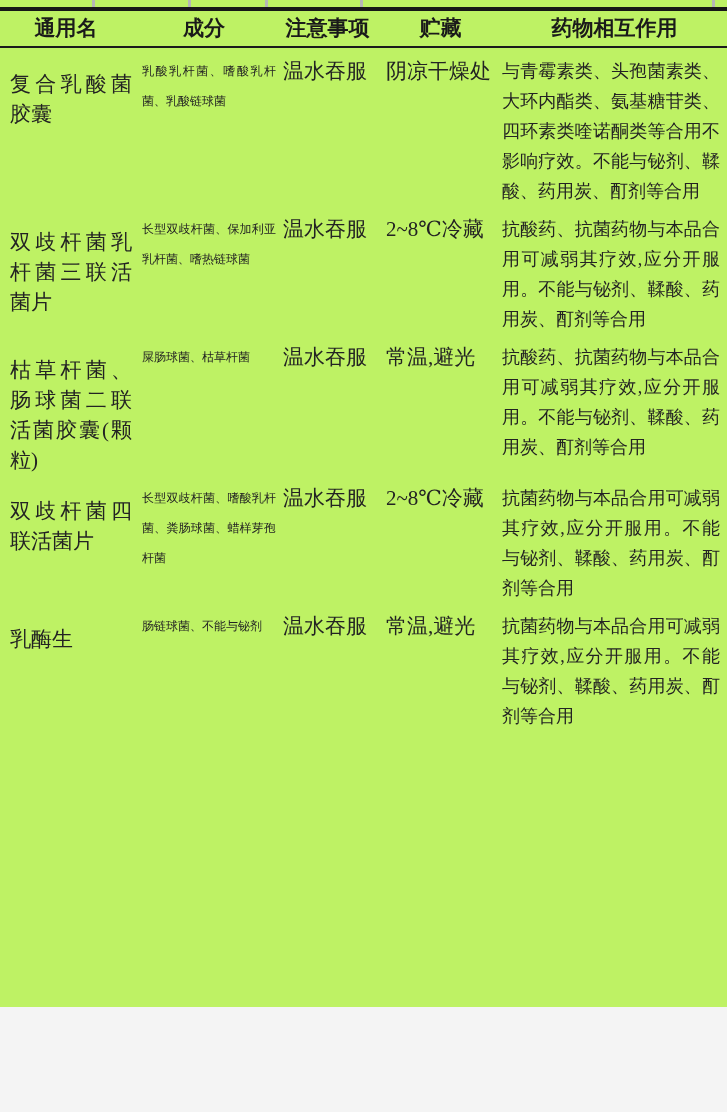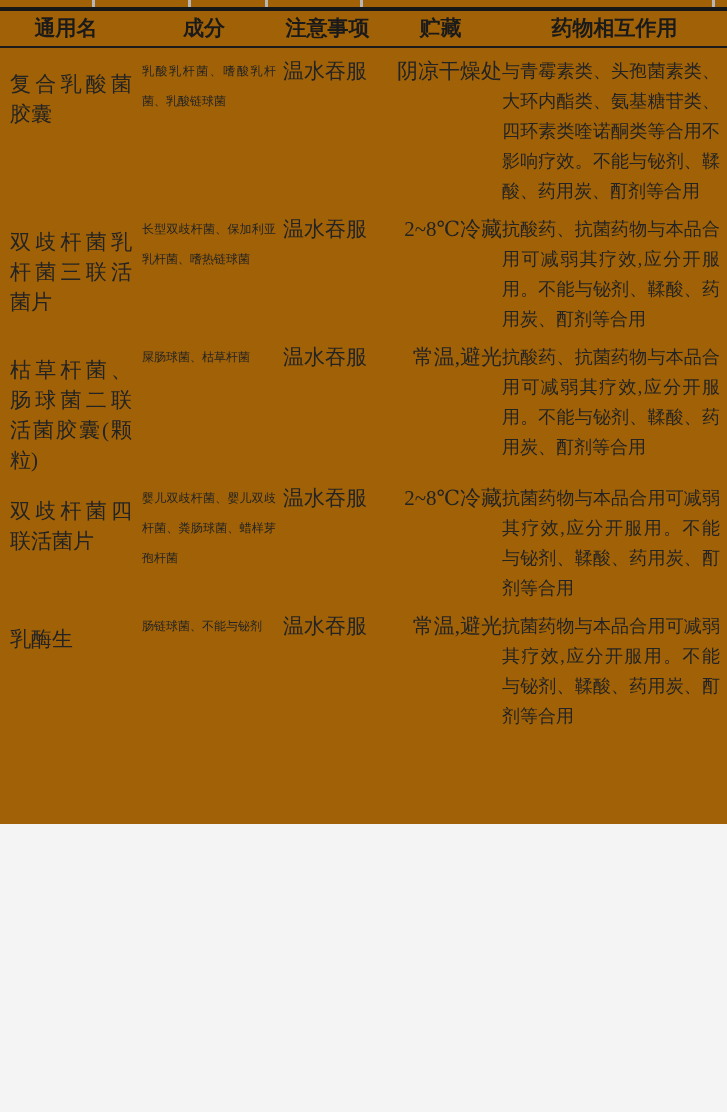--- a/index.html
+++ b/index.html
@@ -3,22 +3,22 @@
 <meta charset="utf-8">
 <style>
   html, body { margin: 0; padding: 0; }
   body {
     width: 727px; height: 1112px;
     background: #f4f4f4;
     font-family: "Liberation Serif", "DejaVu Serif", serif;
   }
   .page {
     position: relative;
-    width: 727px; height: 824px;
-    background: #a16207;
+    width: 727px; height: 1007px;
+    background: #bef264;
     color: #222;
     overflow: hidden;
   }
   .rule-top {
     position: absolute; left: 0; top: 7px;
     width: 727px; height: 4px; background: #171717;
   }
   .rule-bottom {
     position: absolute; left: 0; top: 1103px;
     width: 727px; height: 4px; background: #171717;
@@ -57,21 +57,21 @@
   td {
     vertical-align: top;
     text-align: justify;
     text-justify: inter-character;
     color: #232323;
     line-height: 30px;
   }
   td.c1 { font-size: 21px; padding: 21px 0 0 10px; }
   td.c2 { font-size: 12px; padding: 8px 0 0 10px; }
   td.c3 { font-size: 21px; padding: 8px 0 0 7px; text-align: left; margin-left: 6px; }
-  td.c4 { font-size: 21px; padding: 8px 0 0 7px; text-align: right; }
+  td.c4 { font-size: 21px; padding: 8px 0 0 7px; text-align: left; }
   td.c5 { font-size: 18px; padding: 8px 7px 0 0; }
 </style>
 </head>
 <body>
 
 <div class="page">
   <div class="tick t1"></div>
   <div class="tick t2"></div>
   <div class="tick t3"></div>
   <div class="tick t4"></div>
@@ -113,21 +113,21 @@
       </tr>
       <tr>
         <td class="c1">枯草杆菌、肠球菌二联活菌胶囊(颗粒)</td>
         <td class="c2">屎肠球菌、枯草杆菌</td>
         <td class="c3">温水吞服</td>
         <td class="c4">常温,避光</td>
         <td class="c5">抗酸药、抗菌药物与本品合用可减弱其疗效,应分开服用。不能与铋剂、鞣酸、药用炭、酊剂等合用</td>
       </tr>
       <tr>
         <td class="c1">双歧杆菌四联活菌片</td>
-        <td class="c2">婴儿双歧杆菌、婴儿双歧杆菌、粪肠球菌、蜡样芽孢杆菌</td>
+        <td class="c2">长型双歧杆菌、嗜酸乳杆菌、粪肠球菌、蜡样芽孢杆菌</td>
         <td class="c3">温水吞服</td>
         <td class="c4">2~8℃冷藏</td>
         <td class="c5">抗菌药物与本品合用可减弱其疗效,应分开服用。不能与铋剂、鞣酸、药用炭、酊剂等合用</td>
       </tr>
       <tr>
         <td class="c1">乳酶生</td>
         <td class="c2">肠链球菌、不能与铋剂</td>
         <td class="c3">温水吞服</td>
         <td class="c4">常温,避光</td>
         <td class="c5">抗菌药物与本品合用可减弱其疗效,应分开服用。不能与铋剂、鞣酸、药用炭、酊剂等合用</td>

